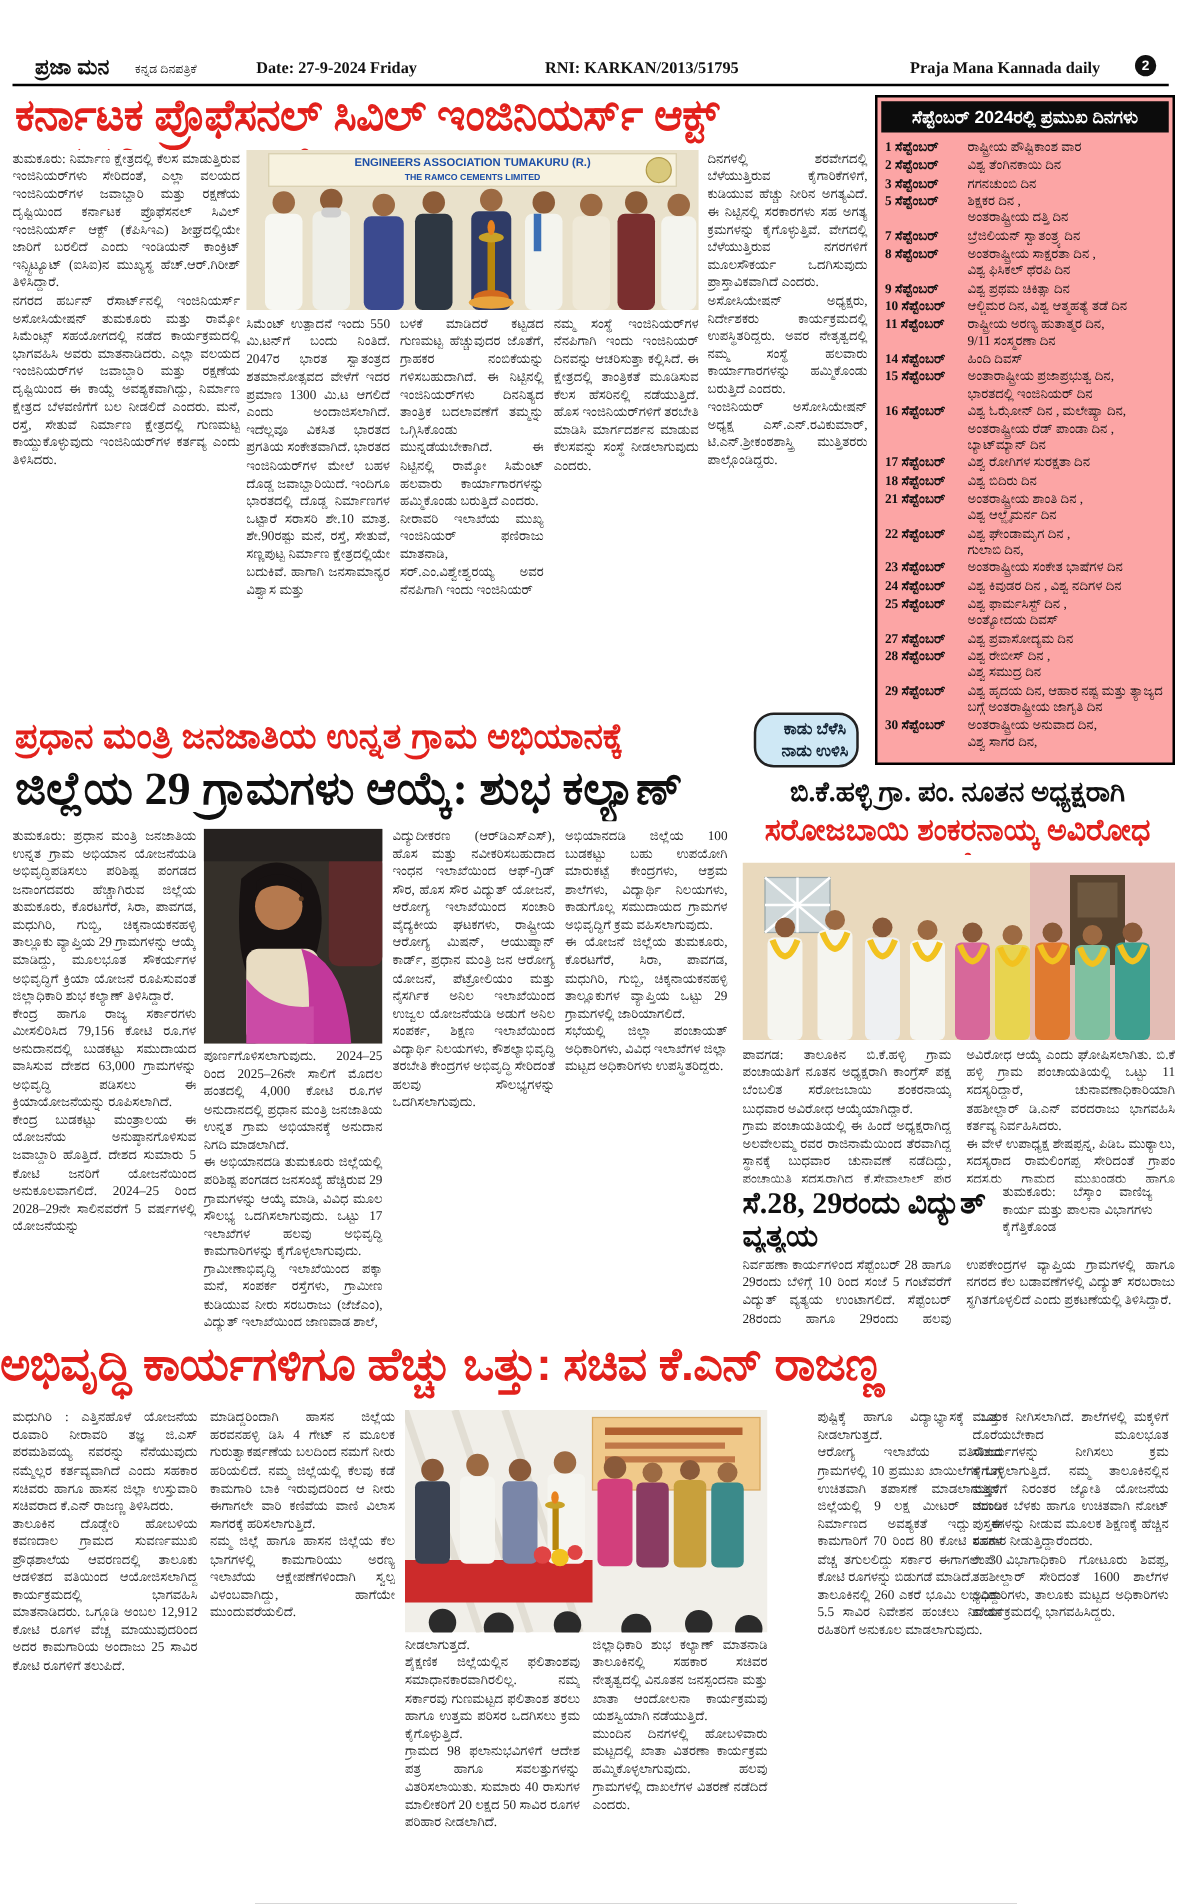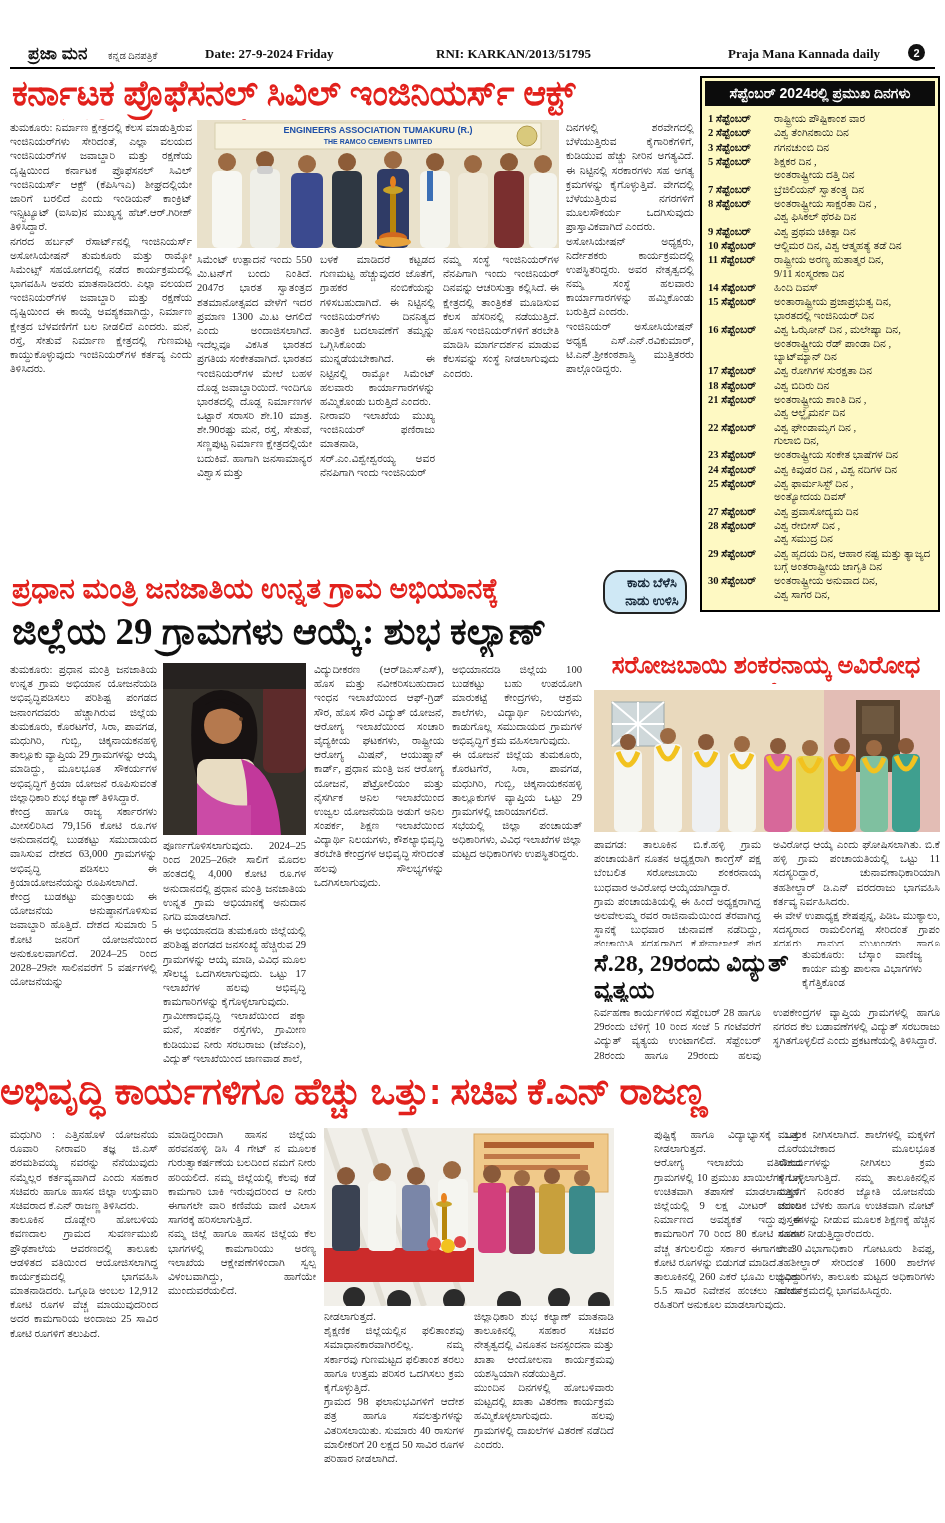--- a/index.html
+++ b/index.html
@@ -25,21 +25,21 @@
   .hl-black-md{font-family:"Liberation Serif",serif;font-weight:700;color:#101010;
                font-size:22px;text-align:center;line-height:1.1;}
   .hl-red-md{font-family:"Liberation Sans",sans-serif;font-weight:800;color:#e2211c;
              font-size:24px;text-align:center;line-height:1.1;}
   .subhead{font-family:"Liberation Serif",serif;font-weight:700;color:#101010;
            font-size:20px;line-height:1.12;}
   
   .body-col{font-size:10.6px;line-height:1.34;text-align:justify;color:#1d1d1d;
             white-space:pre-line;overflow:hidden;}
   
-  .calendar{border:2px solid #000;background:#fef9c3;box-sizing:border-box;}
+  .calendar{border:2px solid #000;background:#fca5a5;box-sizing:border-box;}
   .cal-title{background:#0c0c0c;color:#fff;font-family:"Liberation Sans",sans-serif;
              font-weight:700;font-size:14px;text-align:center;padding:4px 2px;margin:3px;}
   .cal-list{padding:3px 6px 2px 6px;}
   .cal-row{display:flex;font-size:10.6px;line-height:1.26;margin-bottom:1px;}
   .cal-date{flex:0 0 66px;font-weight:700;color:#111;}
   .cal-desc{flex:1;white-space:pre-line;color:#111;}
   
   .notice{border:2px solid #222;border-radius:16px;background:#cfe8f5;
           display:flex;flex-direction:column;align-items:center;justify-content:center;
           font-weight:700;font-size:13px;color:#123;box-sizing:border-box;line-height:1.4;}
@@ -273,20 +273,21 @@
 ಕೇಂದ್ರ ಹಾಗೂ ರಾಜ್ಯ ಸರ್ಕಾರಗಳು ಮೀಸಲಿರಿಸಿದ 79,156 ಕೋಟಿ ರೂ.ಗಳ ಅನುದಾನದಲ್ಲಿ ಬುಡಕಟ್ಟು ಸಮುದಾಯದ ವಾಸಿಸುವ ದೇಶದ 63,000 ಗ್ರಾಮಗಳನ್ನು ಅಭಿವೃದ್ಧಿ ಪಡಿಸಲು ಈ ಕ್ರಿಯಾಯೋಜನೆಯನ್ನು ರೂಪಿಸಲಾಗಿದೆ.
 ಕೇಂದ್ರ ಬುಡಕಟ್ಟು ಮಂತ್ರಾಲಯ ಈ ಯೋಜನೆಯ ಅನುಷ್ಠಾನಗೊಳಿಸುವ ಜವಾಬ್ದಾರಿ ಹೊತ್ತಿದೆ. ದೇಶದ ಸುಮಾರು 5 ಕೋಟಿ ಜನರಿಗೆ ಯೋಜನೆಯಿಂದ ಅನುಕೂಲವಾಗಲಿದೆ. 2024–25 ರಿಂದ 2028–29ನೇ ಸಾಲಿನವರೆಗೆ 5 ವರ್ಷಗಳಲ್ಲಿ ಯೋಜನೆಯನ್ನು</div>
   <div class="abs body-col" style="left:163px;top:839px;width:143px;height:226px;">ಪೂರ್ಣಗೊಳಿಸಲಾಗುವುದು. 2024–25 ರಿಂದ 2025–26ನೇ ಸಾಲಿಗೆ ಮೊದಲ ಹಂತದಲ್ಲಿ 4,000 ಕೋಟಿ ರೂ.ಗಳ ಅನುದಾನದಲ್ಲಿ ಪ್ರಧಾನ ಮಂತ್ರಿ ಜನಜಾತಿಯ ಉನ್ನತ ಗ್ರಾಮ ಅಭಿಯಾನಕ್ಕೆ ಅನುದಾನ ನಿಗದಿ ಮಾಡಲಾಗಿದೆ.
 ಈ ಅಭಿಯಾನದಡಿ ತುಮಕೂರು ಜಿಲ್ಲೆಯಲ್ಲಿ ಪರಿಶಿಷ್ಟ ಪಂಗಡದ ಜನಸಂಖ್ಯೆ ಹೆಚ್ಚಿರುವ 29 ಗ್ರಾಮಗಳನ್ನು ಆಯ್ಕೆ ಮಾಡಿ, ವಿವಿಧ ಮೂಲ ಸೌಲಭ್ಯ ಒದಗಿಸಲಾಗುವುದು. ಒಟ್ಟು 17 ಇಲಾಖೆಗಳ ಹಲವು ಅಭಿವೃದ್ಧಿ ಕಾಮಗಾರಿಗಳನ್ನು ಕೈಗೊಳ್ಳಲಾಗುವುದು.
 ಗ್ರಾಮೀಣಾಭಿವೃದ್ಧಿ ಇಲಾಖೆಯಿಂದ ಪಕ್ಕಾ ಮನೆ, ಸಂಪರ್ಕ ರಸ್ತೆಗಳು, ಗ್ರಾಮೀಣ ಕುಡಿಯುವ ನೀರು ಸರಬರಾಜು (ಜೆಜೆಎಂ), ವಿದ್ಯುತ್ ಇಲಾಖೆಯಿಂದ ಜಾಣವಾಡ ಶಾಲೆ,</div>
   <div class="abs body-col" style="left:314px;top:663px;width:130px;height:402px;">ವಿದ್ಯುದೀಕರಣ (ಆರ್‌ಡಿಎಸ್‌ಎಸ್), ಹೊಸ ಮತ್ತು ನವೀಕರಿಸಬಹುದಾದ ಇಂಧನ ಇಲಾಖೆಯಿಂದ ಆಫ್-ಗ್ರಿಡ್ ಸೌರ, ಹೊಸ ಸೌರ ವಿದ್ಯುತ್ ಯೋಜನೆ, ಆರೋಗ್ಯ ಇಲಾಖೆಯಿಂದ ಸಂಚಾರಿ ವೈದ್ಯಕೀಯ ಘಟಕಗಳು, ರಾಷ್ಟ್ರೀಯ ಆರೋಗ್ಯ ಮಿಷನ್, ಆಯುಷ್ಮಾನ್ ಕಾರ್ಡ್, ಪ್ರಧಾನ ಮಂತ್ರಿ ಜನ ಆರೋಗ್ಯ ಯೋಜನೆ, ಪೆಟ್ರೋಲಿಯಂ ಮತ್ತು ನೈಸರ್ಗಿಕ ಅನಿಲ ಇಲಾಖೆಯಿಂದ ಉಜ್ವಲ ಯೋಜನೆಯಡಿ ಅಡುಗೆ ಅನಿಲ ಸಂಪರ್ಕ, ಶಿಕ್ಷಣ ಇಲಾಖೆಯಿಂದ ವಿದ್ಯಾರ್ಥಿ ನಿಲಯಗಳು, ಕೌಶಲ್ಯಾಭಿವೃದ್ಧಿ ತರಬೇತಿ ಕೇಂದ್ರಗಳ ಅಭಿವೃದ್ಧಿ ಸೇರಿದಂತೆ ಹಲವು ಸೌಲಭ್ಯಗಳನ್ನು ಒದಗಿಸಲಾಗುವುದು.</div>
   <div class="abs body-col" style="left:452px;top:663px;width:130px;height:402px;">ಅಭಿಯಾನದಡಿ ಜಿಲ್ಲೆಯ 100 ಬುಡಕಟ್ಟು ಬಹು ಉಪಯೋಗಿ ಮಾರುಕಟ್ಟೆ ಕೇಂದ್ರಗಳು, ಆಶ್ರಮ ಶಾಲೆಗಳು, ವಿದ್ಯಾರ್ಥಿ ನಿಲಯಗಳು, ಕಾಡುಗೊಲ್ಲ ಸಮುದಾಯದ ಗ್ರಾಮಗಳ ಅಭಿವೃದ್ಧಿಗೆ ಕ್ರಮ ವಹಿಸಲಾಗುವುದು.
 ಈ ಯೋಜನೆ ಜಿಲ್ಲೆಯ ತುಮಕೂರು, ಕೊರಟಗೆರೆ, ಸಿರಾ, ಪಾವಗಡ, ಮಧುಗಿರಿ, ಗುಬ್ಬಿ, ಚಿಕ್ಕನಾಯಕನಹಳ್ಳಿ ತಾಲ್ಲೂಕುಗಳ ವ್ಯಾಪ್ತಿಯ ಒಟ್ಟು 29 ಗ್ರಾಮಗಳಲ್ಲಿ ಜಾರಿಯಾಗಲಿದೆ.
 ಸಭೆಯಲ್ಲಿ ಜಿಲ್ಲಾ ಪಂಚಾಯತ್ ಅಧಿಕಾರಿಗಳು, ವಿವಿಧ ಇಲಾಖೆಗಳ ಜಿಲ್ಲಾ ಮಟ್ಟದ ಅಧಿಕಾರಿಗಳು ಉಪಸ್ಥಿತರಿದ್ದರು.</div>
 
+  <div class="abs hl-black-md" style="left:592px;top:622px;width:348px;height:28px;overflow:hidden;">ಬಿ.ಕೆ.ಹಳ್ಳಿ ಗ್ರಾ. ಪಂ. ನೂತನ ಅಧ್ಯಕ್ಷರಾಗಿ</div>
   <div class="abs hl-red-md" style="left:592px;top:652px;width:348px;height:32px;overflow:hidden;">ಸರೋಜಬಾಯಿ ಶಂಕರನಾಯ್ಕ ಅವಿರೋಧ ಆಯ್ಕೆ</div>
 
   <div class="abs" style="left:594px;top:690px;width:346px;height:142px;">
     <svg class="photo" width="346" height="142" viewBox="0 0 346 142">
       <rect x="0" y="0" width="346" height="142" fill="#e9d9bd"></rect>
       <rect x="230" y="0" width="116" height="142" fill="#e3bdb5"></rect>
       <rect x="18" y="12" width="52" height="44" fill="#cfd8da" stroke="#9aa7aa"></rect>
       <path d="M18 12 l52 44 M70 12 l-52 44 M44 12 l0 44 M18 34 l52 0" stroke="#ffffff" stroke-width="2" fill="none"></path>
       <rect x="262" y="10" width="44" height="72" fill="#57432f"></rect>
       <rect x="268" y="16" width="32" height="28" fill="#6e5840"></rect>

